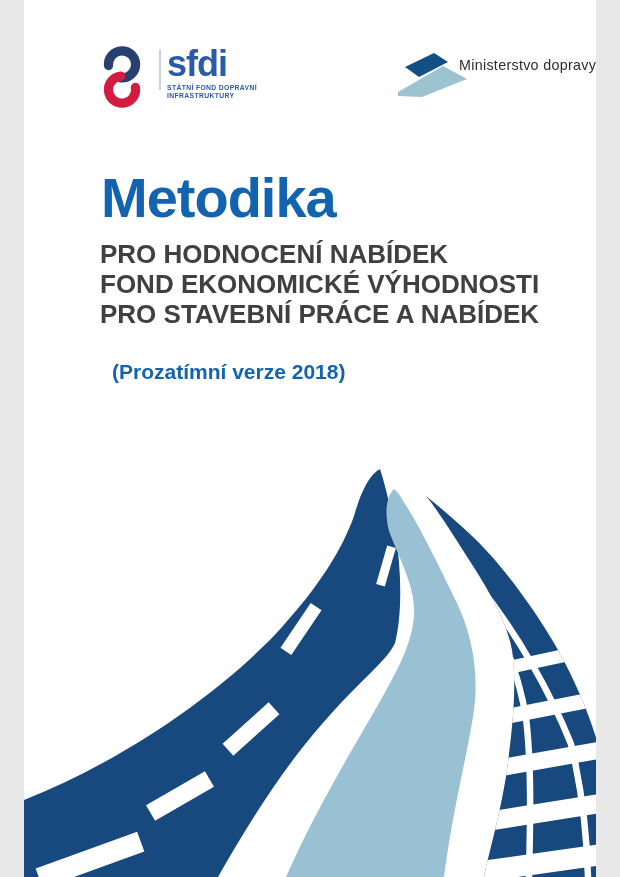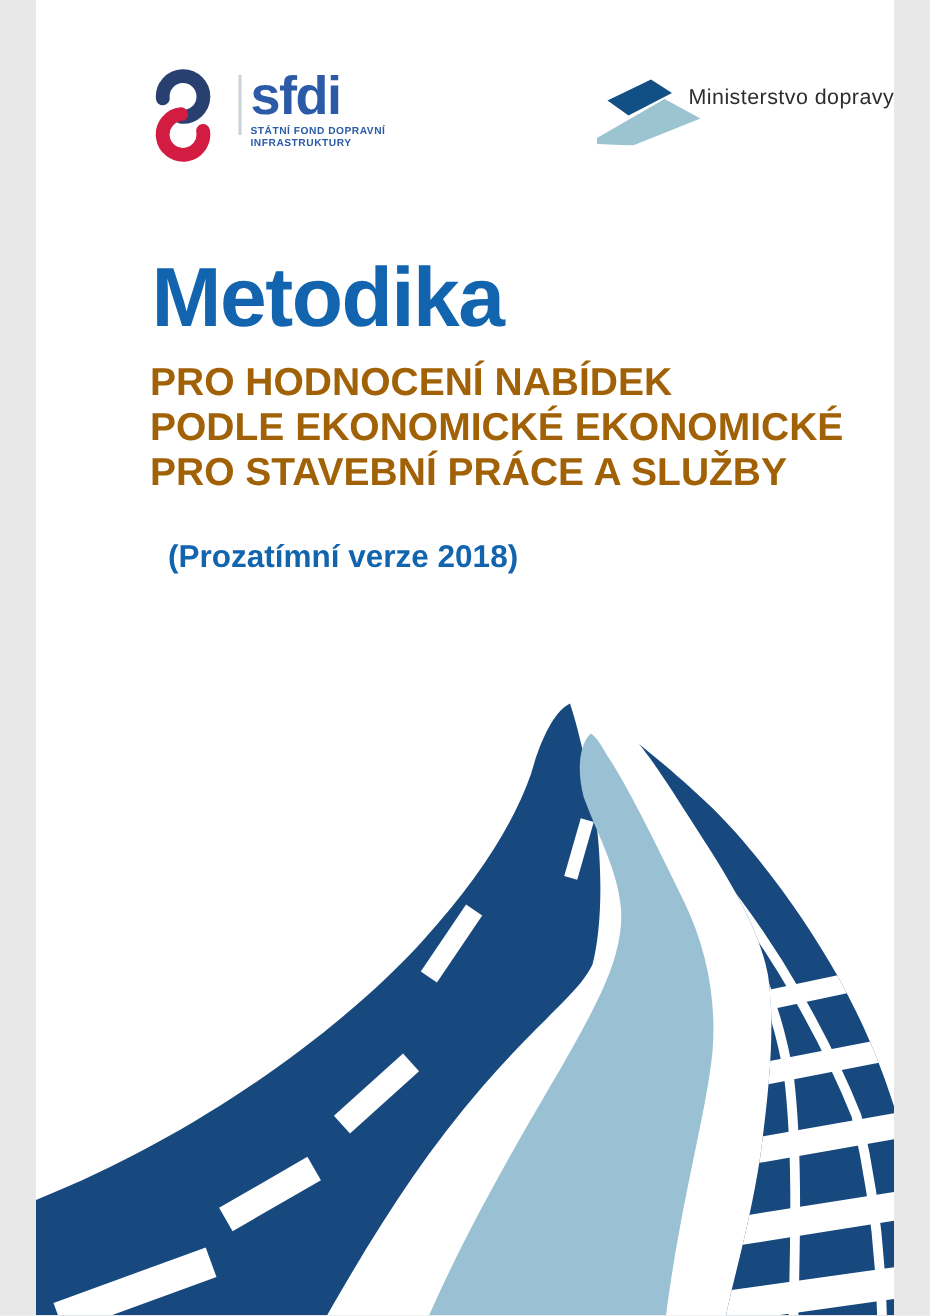--- a/index.html
+++ b/index.html
@@ -31,21 +31,21 @@
     position:absolute;left:63px;top:6px;font-size:14.3px;color:#2E2D2C;
     letter-spacing:.3px;white-space:nowrap;
   }
   
   .cover-title{
     position:absolute;left:77px;top:170px;font-size:56px;font-weight:bold;
     color:#1264AE;letter-spacing:-1px;line-height:1;
   }
   .cover-subtitle{
     position:absolute;left:76px;top:239px;font-size:26px;font-weight:bold;
-    color:#a16207;line-height:30px;letter-spacing:0;
+    color:#404040;line-height:30px;letter-spacing:0;
   }
   .version-note{
     position:absolute;left:88px;top:360px;font-size:21px;font-weight:bold;color:#1264AE;
   }
   
   .illustration{position:absolute;left:0;top:0;width:620px;height:877px;display:block;}
   .navy{fill:#17497E;}
   .lightband{fill:#99C1D3;}
   .white{fill:#ffffff;}
   .slit{fill:none;stroke:#ffffff;stroke-width:6.5;}
@@ -75,22 +75,22 @@
       <polygon class="min-dark" points="9,16 38,2 52,11 23,26"></polygon>
       <polygon class="min-light" points="2,45 2,41 47,15 71,28 26,46"></polygon>
     </svg>
     <div class="ministry-name">Ministerstvo dopravy</div>
   </div>
 
   <div class="cover-title">Metodika</div>
 
   <div class="cover-subtitle">
     <div>PRO HODNOCENÍ NABÍDEK</div>
-    <div>PODLE EKONOMICKÉ EKONOMICKÉ</div>
-    <div>PRO STAVEBNÍ PRÁCE A SLUŽBY</div>
+    <div>FOND EKONOMICKÉ VÝHODNOSTI</div>
+    <div>PRO STAVEBNÍ PRÁCE A NABÍDEK</div>
   </div>
 
   <div class="version-note">(Prozatímní verze 2018)</div>
 
   <svg class="illustration" viewBox="0 0 620 877">
     <defs>
       <clipPath id="clipRoad">
         <path d="M 356 469 C 346 474 337 491 330 516 C 318 550 295 586 258 627
                  C 214 676 120 752 0 800 L 0 877 L 194 877
                  C 222 828 256 772 298 724 C 340 676 362 662 371 643

